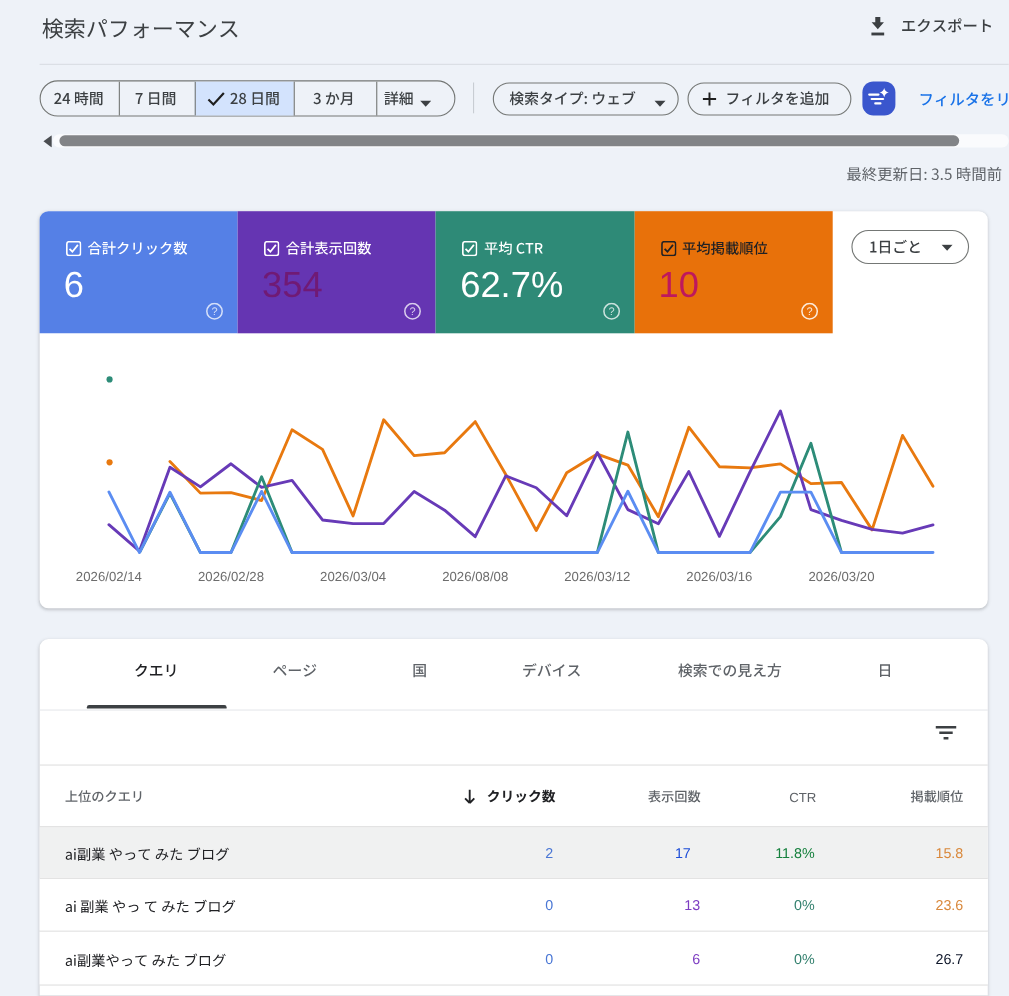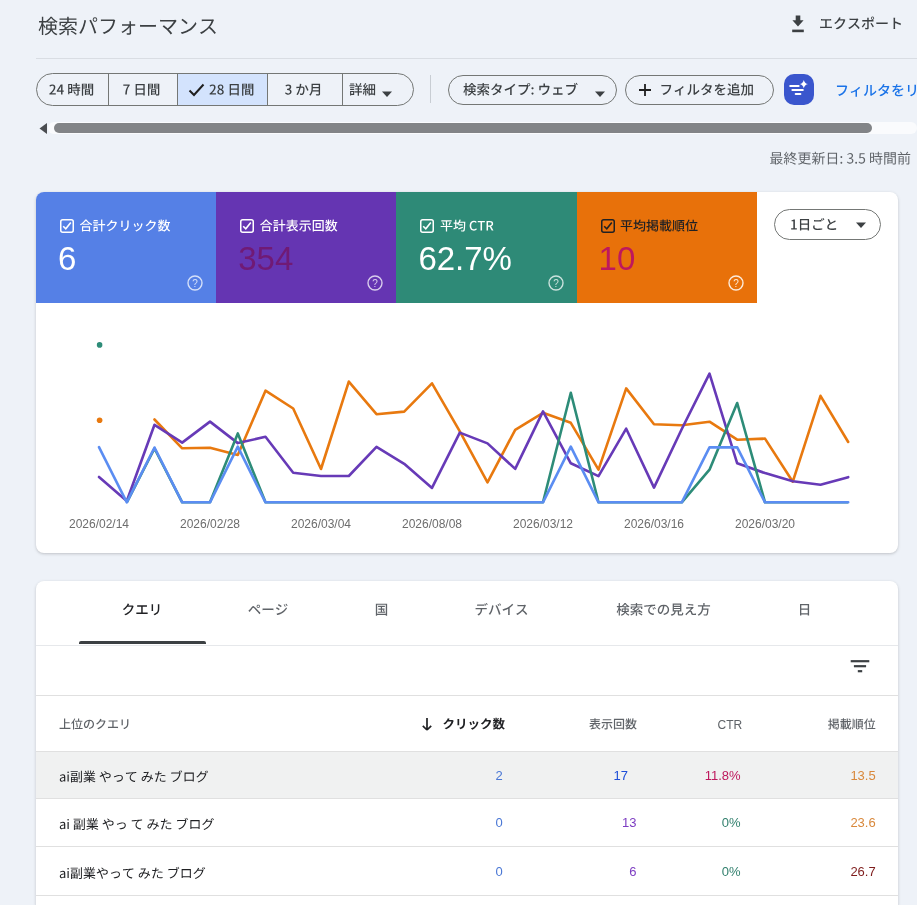--- a/index.html
+++ b/index.html
@@ -124,32 +124,32 @@
       <path d="M0.7 2.2 H19.3"></path>
       <path d="M3.9 7.2 H16.1"></path>
       <path d="M7.8 12.2 H12.2"></path>
     </g>
   </svg>
 <div class="abs" style="left:36px;top:694.7px;width:861.5px;height:1.2px;background:#e0e0e0"></div>
 
 <div class="abs" style="left:36px;top:751.5px;width:861.5px;height:46.3px;background:#f0f1f1"></div>
 <div class="abs val" style="right:414.2px;top:767.6px;color:#4a77d5">2</div>
 <div class="abs val" style="right:289px;top:767.6px;color:#1d4ed8">17</div>
-<div class="abs val" style="right:176.4px;top:767.6px;color:#be185d">11.8%</div>
-<div class="abs val" style="right:41.3px;top:767.6px;color:#d9883b">13.5</div>
+<div class="abs val" style="right:176.4px;top:767.6px;color:#15803d">11.8%</div>
+<div class="abs val" style="right:41.3px;top:767.6px;color:#d9883b">15.8</div>
 <div class="abs" style="left:36px;top:798.2px;width:861.5px;height:47.6px;background:#fff"></div>
 <div class="abs val" style="right:414.2px;top:814.8px;color:#4a77d5">0</div>
 <div class="abs val" style="right:280.5px;top:814.8px;color:#7d3dc2">13</div>
 <div class="abs val" style="right:176.4px;top:814.8px;color:#33806e">0%</div>
 <div class="abs val" style="right:41.3px;top:814.8px;color:#d9883b">23.6</div>
 <div class="abs" style="left:36px;top:847.1px;width:861.5px;height:47.8px;background:#fff"></div>
 <div class="abs val" style="right:414.2px;top:863.9px;color:#4a77d5">0</div>
 <div class="abs val" style="right:280.5px;top:863.9px;color:#7d3dc2">6</div>
 <div class="abs val" style="right:176.4px;top:863.9px;color:#33806e">0%</div>
-<div class="abs val" style="right:41.3px;top:863.9px;color:#7f1d1d">26.7</div>
+<div class="abs val" style="right:41.3px;top:863.9px;color:#0f172a">26.7</div>
 <div class="abs" style="left:36px;top:750.7px;width:861.5px;height:1.2px;background:#e0e0e0"></div>
 <div class="abs" style="left:36px;top:797.5px;width:861.5px;height:1.2px;background:#e0e0e0"></div>
 <div class="abs" style="left:36px;top:846.2px;width:861.5px;height:1.2px;background:#e0e0e0"></div>
 <div class="abs" style="left:36px;top:894.9px;width:861.5px;height:1.2px;background:#e0e0e0"></div>
 <svg class="abs" style="left:420px;top:717px" width="14" height="15" viewBox="0 0 14 15">
     <path d="M7 1 V13 M7 13 L2.8 8.8 M7 13 L11.2 8.8" stroke="#202124" stroke-width="1.7" fill="none"></path>
   </svg>
 <div class="abs hcell" style="left:717.5px;top:717.5px;width:26px">CTR</div>
 <svg style="position:absolute;left:0;top:0;pointer-events:none" width="917" height="905" viewBox="0 0 917 905">
 <defs>

